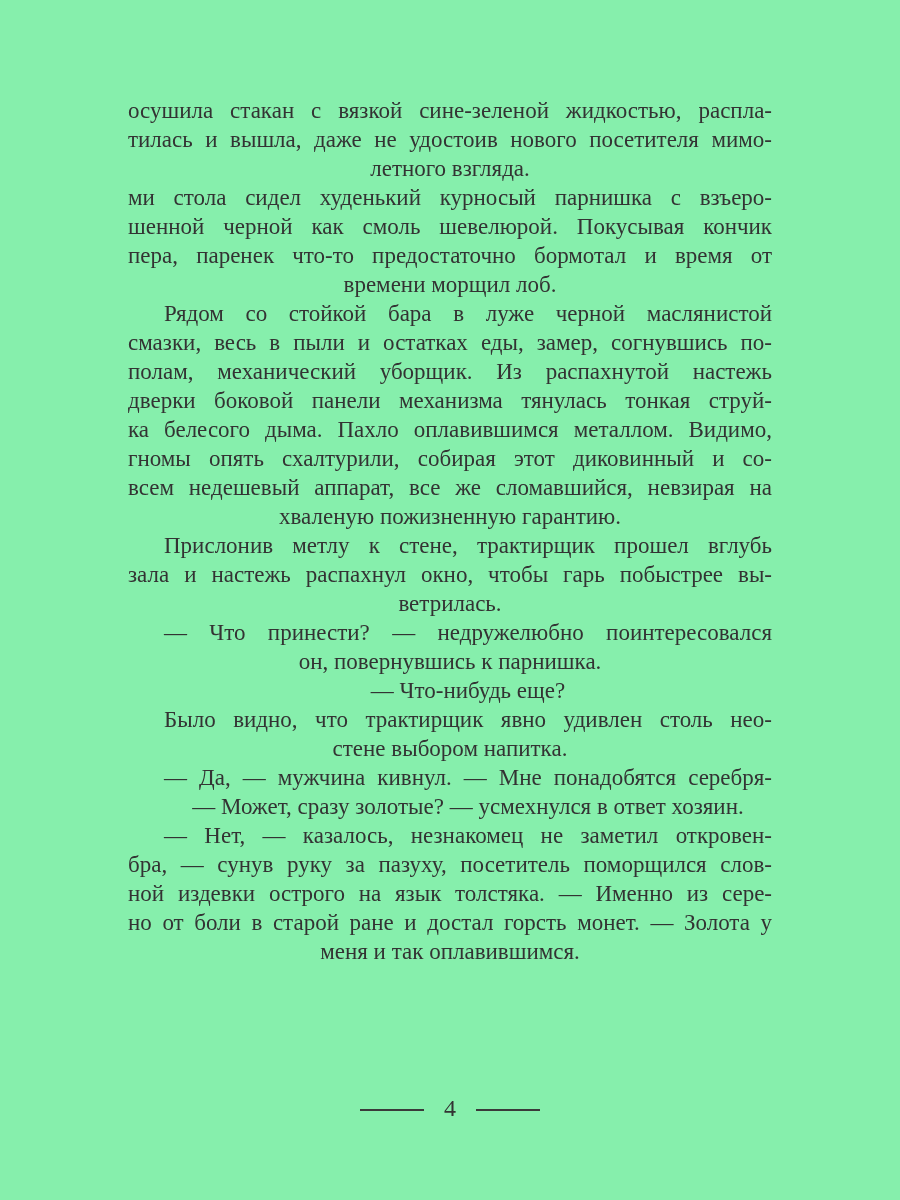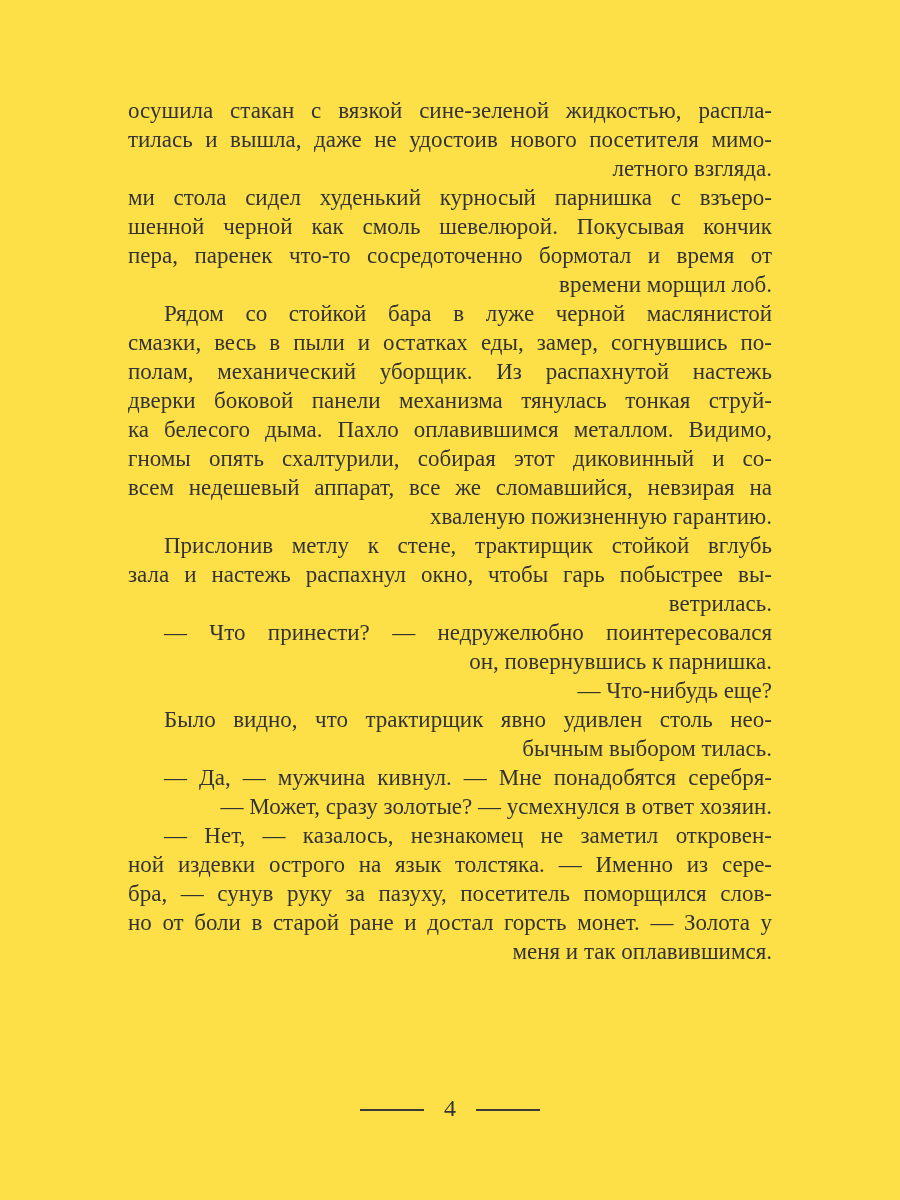--- a/index.html
+++ b/index.html
@@ -4,39 +4,39 @@
 <style>
   html, body {
     margin: 0;
     padding: 0;
     background: #ffffff;
   }
   .page {
     position: relative;
     width: 900px;
     height: 1200px;
-    background: #fde047;
+    background: #86efac;
     overflow: hidden;
     font-family: "Liberation Serif", "DejaVu Serif", serif;
     color: #333333;
   }
   .text-block {
     position: absolute;
     left: 128px;
     top: 96px;
     width: 644px;
     font-size: 23px;
     line-height: 29px;
   }
   .paragraph {
     margin: 0;
     padding: 0;
   }
   .line {
-    text-align: right;
+    text-align: center;
     white-space: normal;
   }
   .line.just {
     text-align: justify;
     text-align-last: justify;
   }
   .line.indent {
     text-indent: 36px;
   }
   .footer {
@@ -67,61 +67,61 @@
 <div class="page">
   <div class="text-block" id="text-block">
       <div class="paragraph">
         <div class="line just">осушила стакан с вязкой сине-зеленой жидкостью, распла-</div>
         <div class="line just">тилась и вышла, даже не удостоив нового посетителя мимо-</div>
         <div class="line">летного взгляда.</div>
       </div>
       <div class="paragraph">
         <div class="line just">ми стола сидел худенький курносый парнишка с взъеро-</div>
         <div class="line just">шенной черной как смоль шевелюрой. Покусывая кончик</div>
-        <div class="line just">пера, паренек что-то сосредоточенно бормотал и время от</div>
+        <div class="line just">пера, паренек что-то предостаточно бормотал и время от</div>
         <div class="line">времени морщил лоб.</div>
       </div>
       <div class="paragraph">
         <div class="line just indent">Рядом со стойкой бара в луже черной маслянистой</div>
         <div class="line just">смазки, весь в пыли и остатках еды, замер, согнувшись по-</div>
         <div class="line just">полам, механический уборщик. Из распахнутой настежь</div>
         <div class="line just">дверки боковой панели механизма тянулась тонкая струй-</div>
         <div class="line just">ка белесого дыма. Пахло оплавившимся металлом. Видимо,</div>
         <div class="line just">гномы опять схалтурили, собирая этот диковинный и со-</div>
         <div class="line just">всем недешевый аппарат, все же сломавшийся, невзирая на</div>
         <div class="line">хваленую пожизненную гарантию.</div>
       </div>
       <div class="paragraph">
-        <div class="line just indent">Прислонив метлу к стене, трактирщик стойкой вглубь</div>
+        <div class="line just indent">Прислонив метлу к стене, трактирщик прошел вглубь</div>
         <div class="line just">зала и настежь распахнул окно, чтобы гарь побыстрее вы-</div>
         <div class="line">ветрилась.</div>
       </div>
       <div class="paragraph">
         <div class="line just indent">— Что принести? — недружелюбно поинтересовался</div>
         <div class="line">он, повернувшись к парнишка.</div>
       </div>
       <div class="paragraph">
       </div>
       <div class="paragraph">
         <div class="line indent">— Что-нибудь еще?</div>
       </div>
       <div class="paragraph">
         <div class="line just indent">Было видно, что трактирщик явно удивлен столь нео-</div>
-        <div class="line">бычным выбором тилась.</div>
+        <div class="line">стене выбором напитка.</div>
       </div>
       <div class="paragraph">
         <div class="line just indent">— Да, — мужчина кивнул. — Мне понадобятся серебря-</div>
       </div>
       <div class="paragraph">
         <div class="line indent">— Может, сразу золотые? — усмехнулся в ответ хозяин.</div>
       </div>
       <div class="paragraph">
         <div class="line just indent">— Нет, — казалось, незнакомец не заметил откровен-</div>
+        <div class="line just">бра, — сунув руку за пазуху, посетитель поморщился слов-</div>
         <div class="line just">ной издевки острого на язык толстяка. — Именно из сере-</div>
-        <div class="line just">бра, — сунув руку за пазуху, посетитель поморщился слов-</div>
         <div class="line just">но от боли в старой ране и достал горсть монет. — Золота у</div>
         <div class="line">меня и так оплавившимся.</div>
       </div>
     </div>
   <div class="footer">
     <span class="rule"></span>
     <span class="page-num">4</span>
     <span class="rule"></span>
   </div>
 </div>

